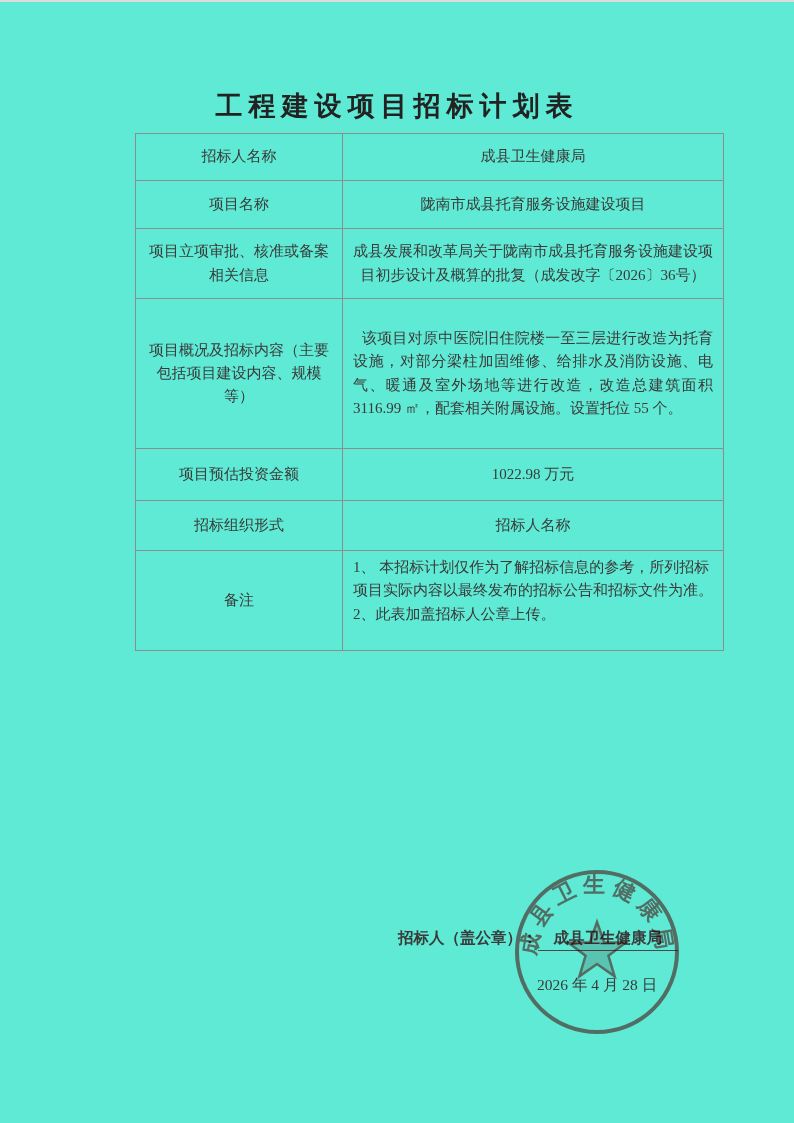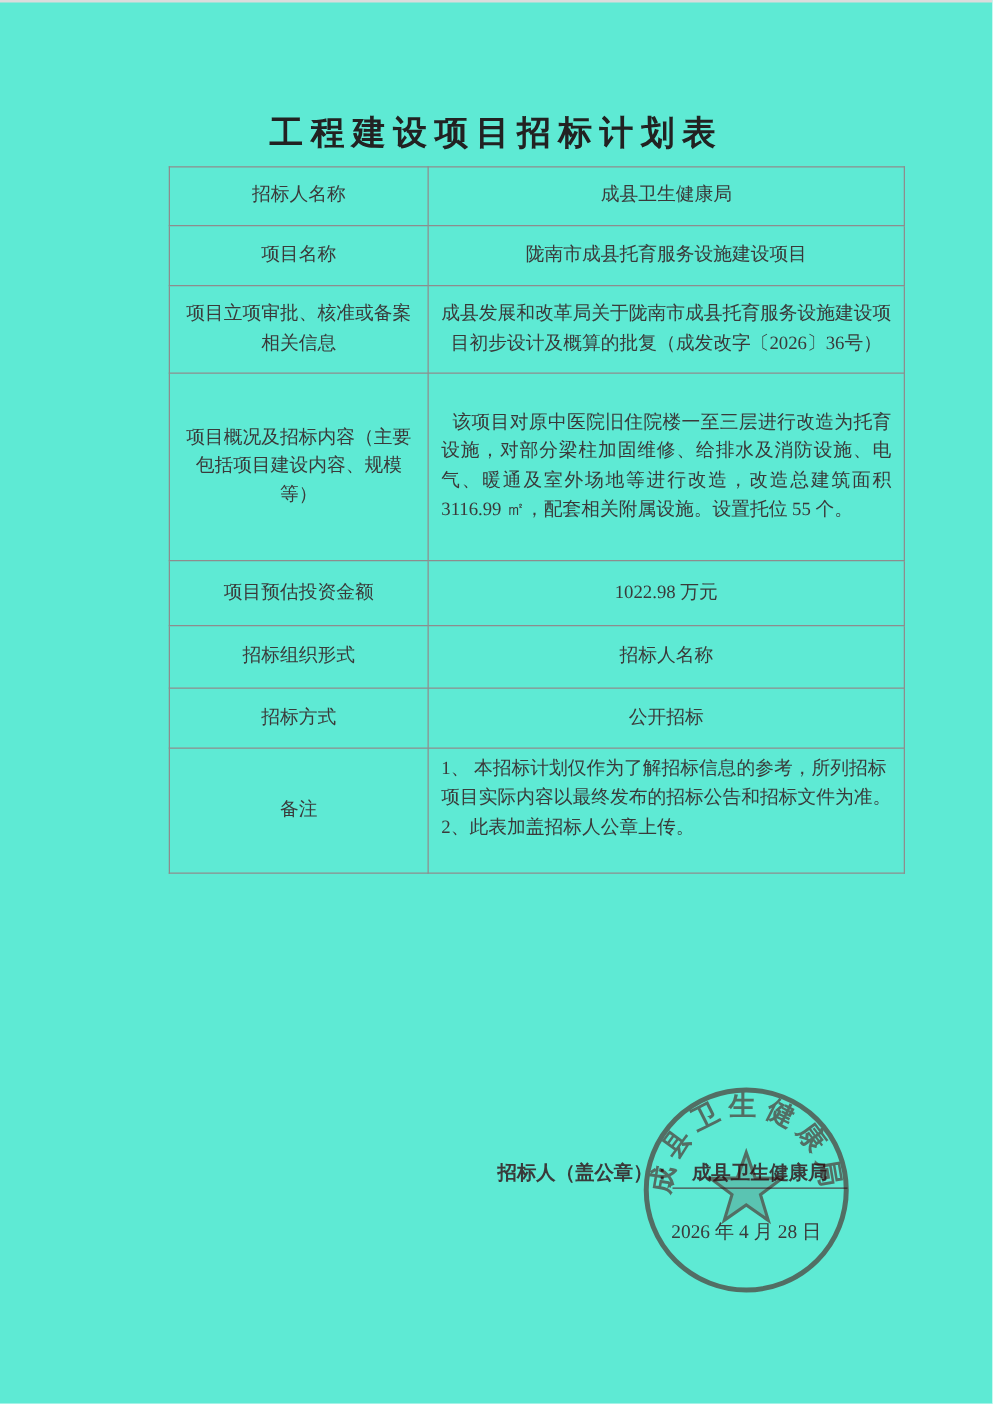--- a/index.html
+++ b/index.html
@@ -105,24 +105,20 @@
         <td class="val">该项目对原中医院旧住院楼一至三层进行改造为托育设施，对部分梁柱加固维修、给排水及消防设施、电气、暖通及室外场地等进行改造，改造总建筑面积3116.99 ㎡，配套相关附属设施。设置托位 55 个。</td>
       </tr>
       <tr class="r7">
         <td class="lbl">项目预估投资金额</td>
         <td class="val">1022.98 万元</td>
       </tr>
       <tr class="r8">
         <td class="lbl">招标组织形式</td>
         <td class="val">招标人名称</td>
       </tr>
-      <tr class="r9">
-        <td class="lbl">招标方式</td>
-        <td class="val">公开招标</td>
-      </tr>
       <tr class="r12">
         <td class="lbl">备注</td>
         <td class="val">1、 本招标计划仅作为了解招标信息的参考，所列招标项目实际内容以最终发布的招标公告和招标文件为准。
 2、此表加盖招标人公章上传。</td>
       </tr>
     </tbody>
   </table>
 
   <div class="footer-sign"><span>招标人（盖公章）：</span><span class="sign-name">成县卫生健康局</span></div>
 

